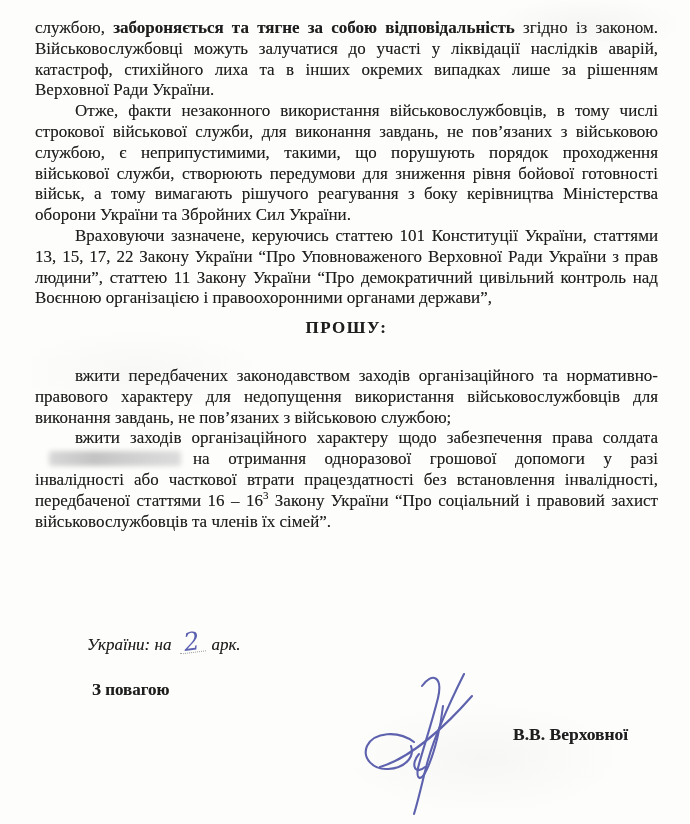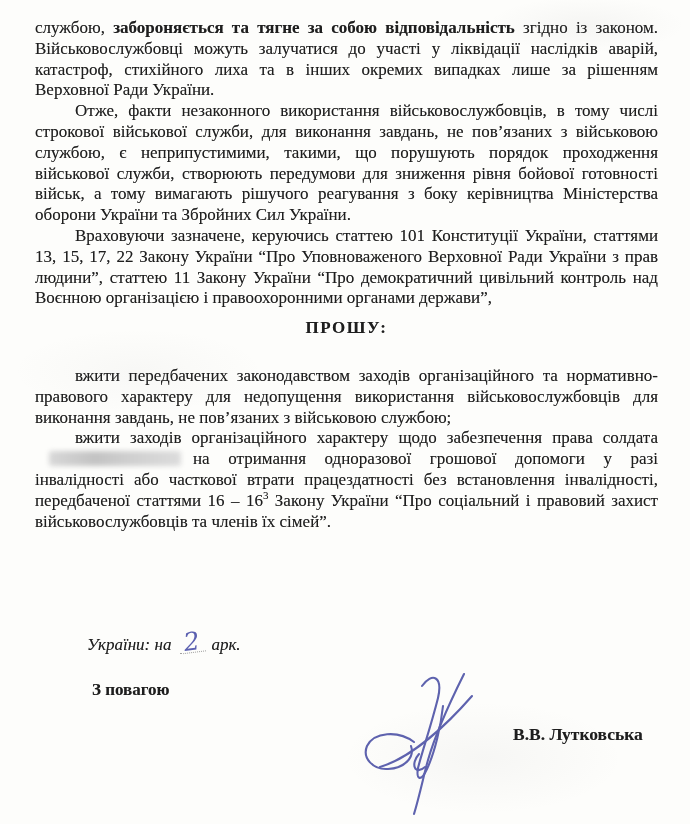--- a/index.html
+++ b/index.html
@@ -89,16 +89,16 @@
     <svg class="sig-svg" width="130" height="148" viewBox="0 0 130 148" aria-hidden="true">
       <g fill="none" stroke="#5156a8" stroke-width="2.1" stroke-linecap="round" opacity="0.92">
         <path d="M 106 4 C 94 28 78 62 70 90 C 66 104 62 124 56 144"></path>
         <path d="M 56 72 C 40 60 16 62 9 76 C 4 88 15 100 30 99 C 46 98 57 88 53 76"></path>
         <path d="M 64 16 C 74 2 85 6 80 28 C 73 56 64 82 60 98 C 58 110 63 112 69 99 C 77 82 83 55 85 36"></path>
         <path d="M 22 97 C 52 88 86 58 114 26"></path>
         <path d="M 61 84 C 52 94 57 106 67 97"></path>
       </g>
     </svg>
 
-    <div class="signer">В.В. Лутковська</div>
+    <div class="signer">В.В. Верховної</div>
   </div>
 
 </div>
 
 </body></html>

